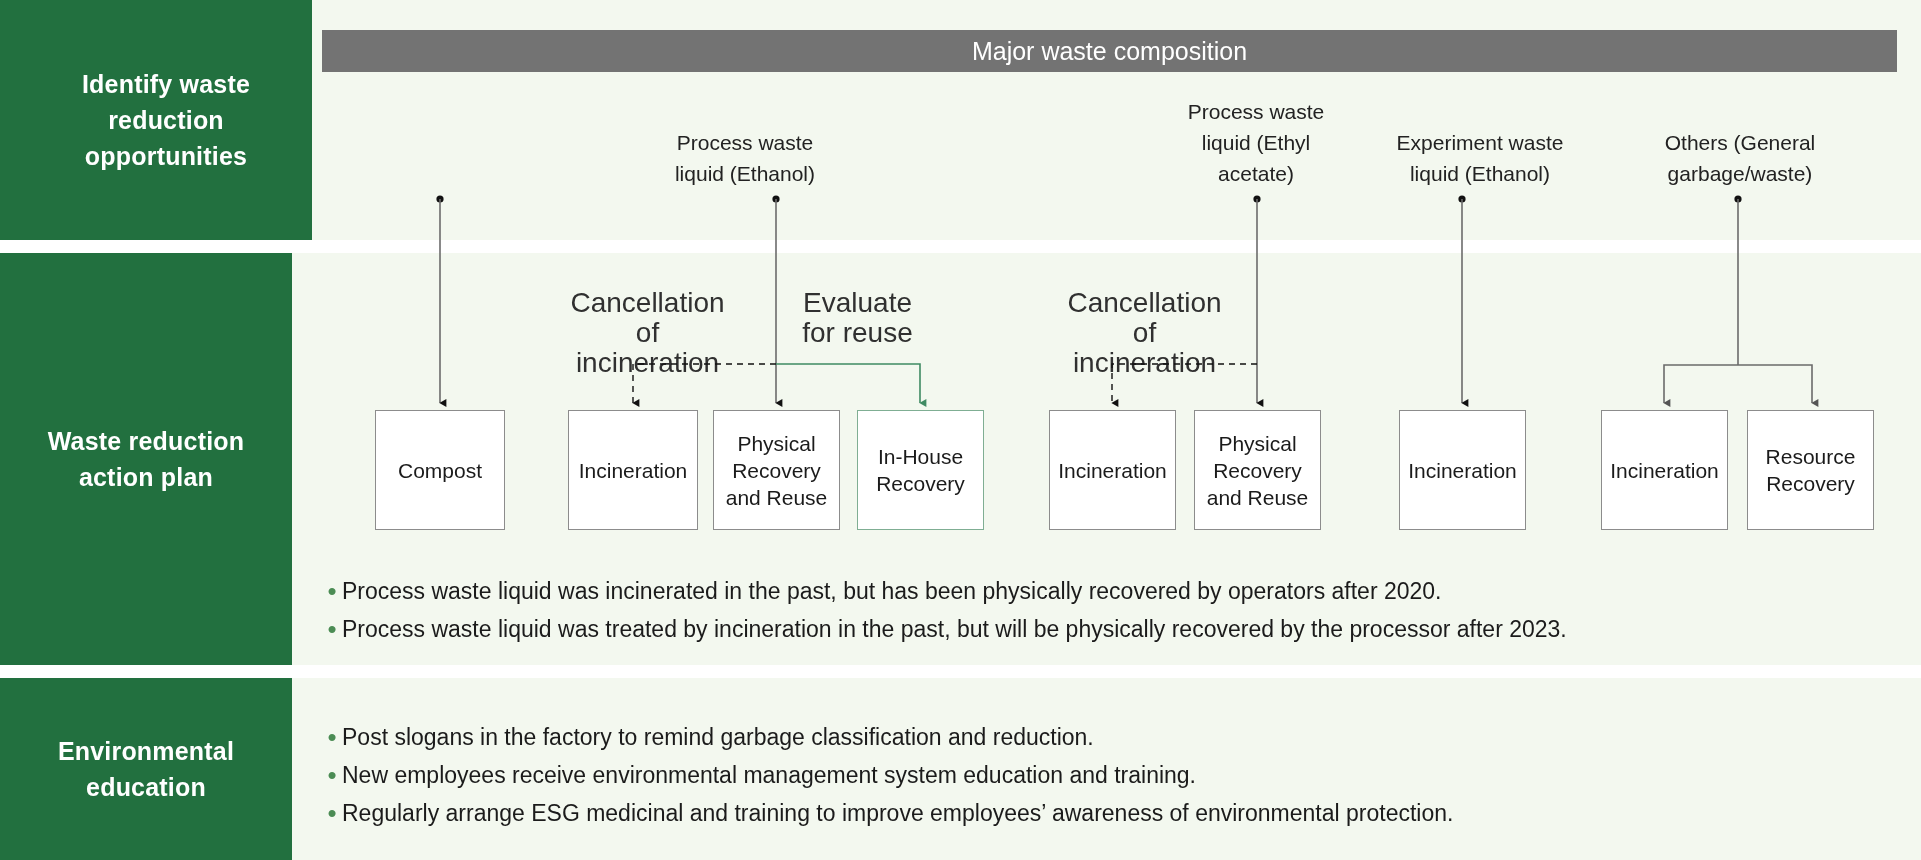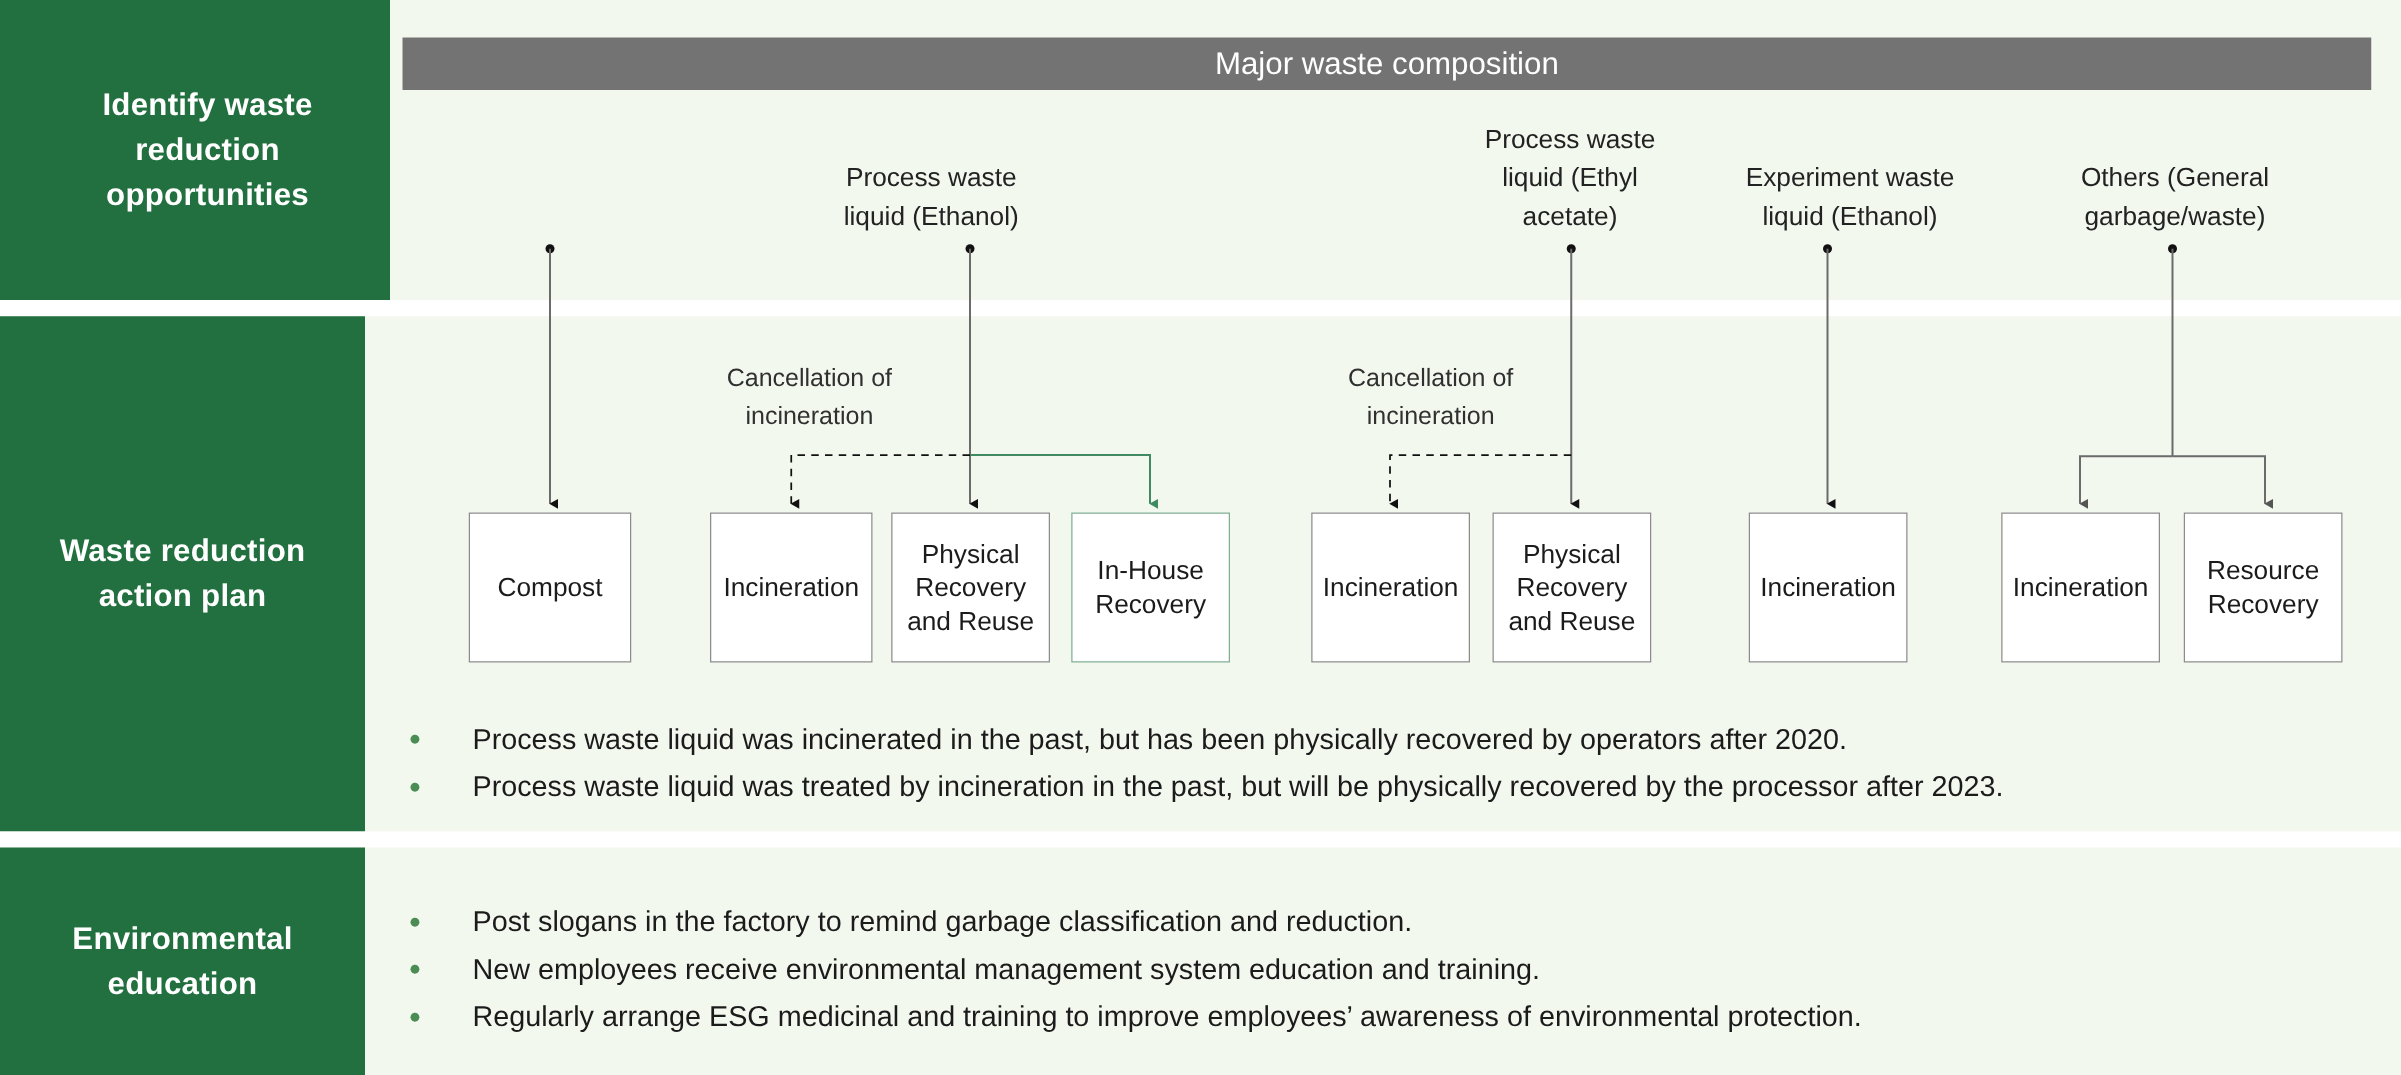--- a/index.html
+++ b/index.html
@@ -45,36 +45,36 @@
   .abox{
     position:absolute;background:#ffffff;border:1px solid #8c8c8c;
     display:flex;align-items:center;justify-content:center;text-align:center;
     font-size:21px;line-height:27px;color:#1b1b1b;box-sizing:border-box;
     padding:0 6px;
   }
   .abox.green{border-color:#7fae93;}
 
   
   .ann{
-    position:absolute;text-align:center;font-size:20px;line-height:30px;
+    position:absolute;text-align:center;font-size:28px;line-height:30px;
     color:#303030;
   }
 
   
   #connectors{position:absolute;left:0;top:0;width:1921px;height:860px;
     pointer-events:none;}
 
   
   .bullets{position:absolute;}
   .bullet-row{display:flex;align-items:flex-start;}
   .bullet-dot{
     color:#4b8c54;font-size:26px;line-height:38px;width:20px;flex:0 0 20px;
     text-align:center;
   }
-  .bullet-text{font-size:23px;line-height:38px;color:#1b1b1b;margin-left:36px;}
+  .bullet-text{font-size:23px;line-height:38px;color:#1b1b1b;}
   #notes-list{left:322px;top:572px;}
   #edu-list{left:322px;top:718px;}
   #edu-list .bullet-text{line-height:38px;}
 </style>
 </head>
 <body>
 
 <div class="stage">
 
   <div class="band" id="band-1"></div>
@@ -94,20 +94,21 @@
   <div id="header-bar">
     <span>Major waste composition</span>
   </div>
 
   <div class="src-label" style="left:655px;top:127px;width:180px;">Process waste liquid (Ethanol)</div>
   <div class="src-label" style="left:1166px;top:96px;width:180px;">Process waste liquid (Ethyl acetate)</div>
   <div class="src-label" style="left:1370px;top:127px;width:220px;">Experiment waste liquid (Ethanol)</div>
   <div class="src-label" style="left:1640px;top:127px;width:200px;">Others (General garbage/waste)</div>
 
   <div class="ann" style="left:565px;top:288px;width:165px;">Cancellation of incineration</div>
+  <div class="ann" style="left:785px;top:288px;width:145px;">Evaluate for reuse</div>
   <div class="ann" style="left:1062px;top:288px;width:165px;">Cancellation of incineration</div>
 
   <svg id="connectors" viewBox="0 0 1921 860">
     <defs>
       <marker id="arrowBlack" markerWidth="9" markerHeight="9" refX="4.5" refY="7.6" orient="auto" markerUnits="userSpaceOnUse">
         <path d="M0.6,1.2 L8.4,1.2 L4.5,8.2 Z" fill="#111111"></path>
       </marker>
       <marker id="arrowGreen" markerWidth="9" markerHeight="9" refX="4.5" refY="7.6" orient="auto" markerUnits="userSpaceOnUse">
         <path d="M0.6,1.2 L8.4,1.2 L4.5,8.2 Z" fill="#3f8a63"></path>
       </marker>

